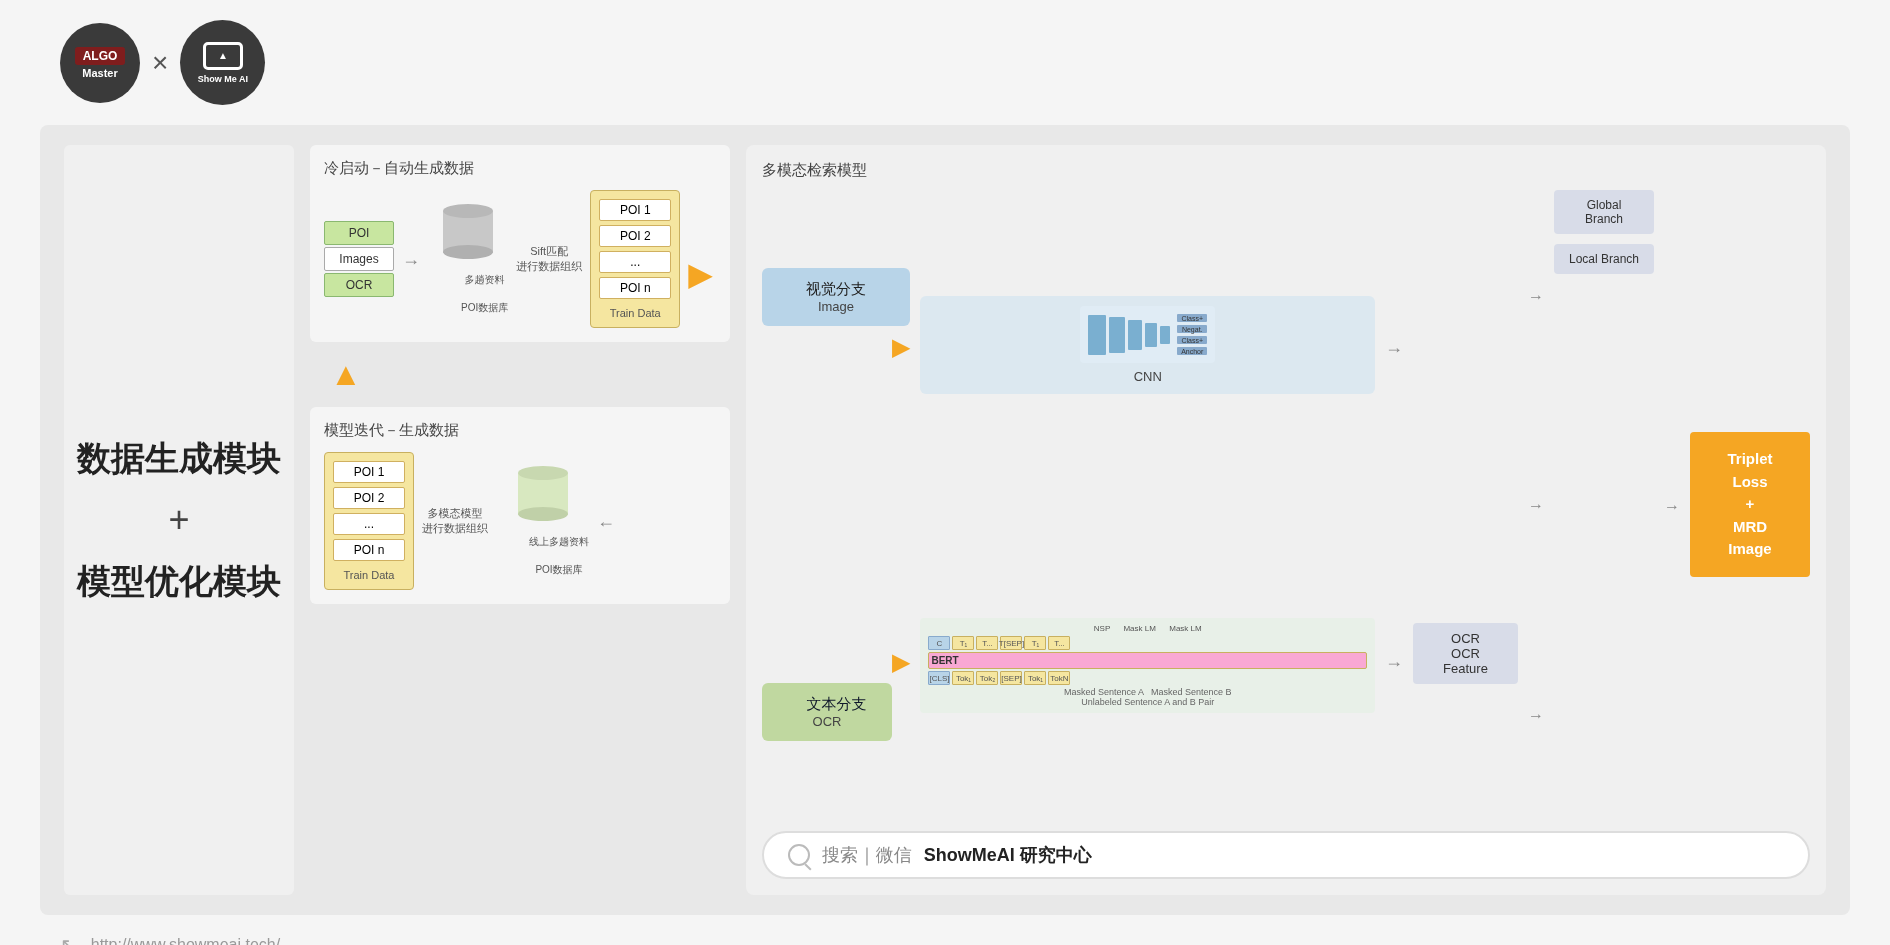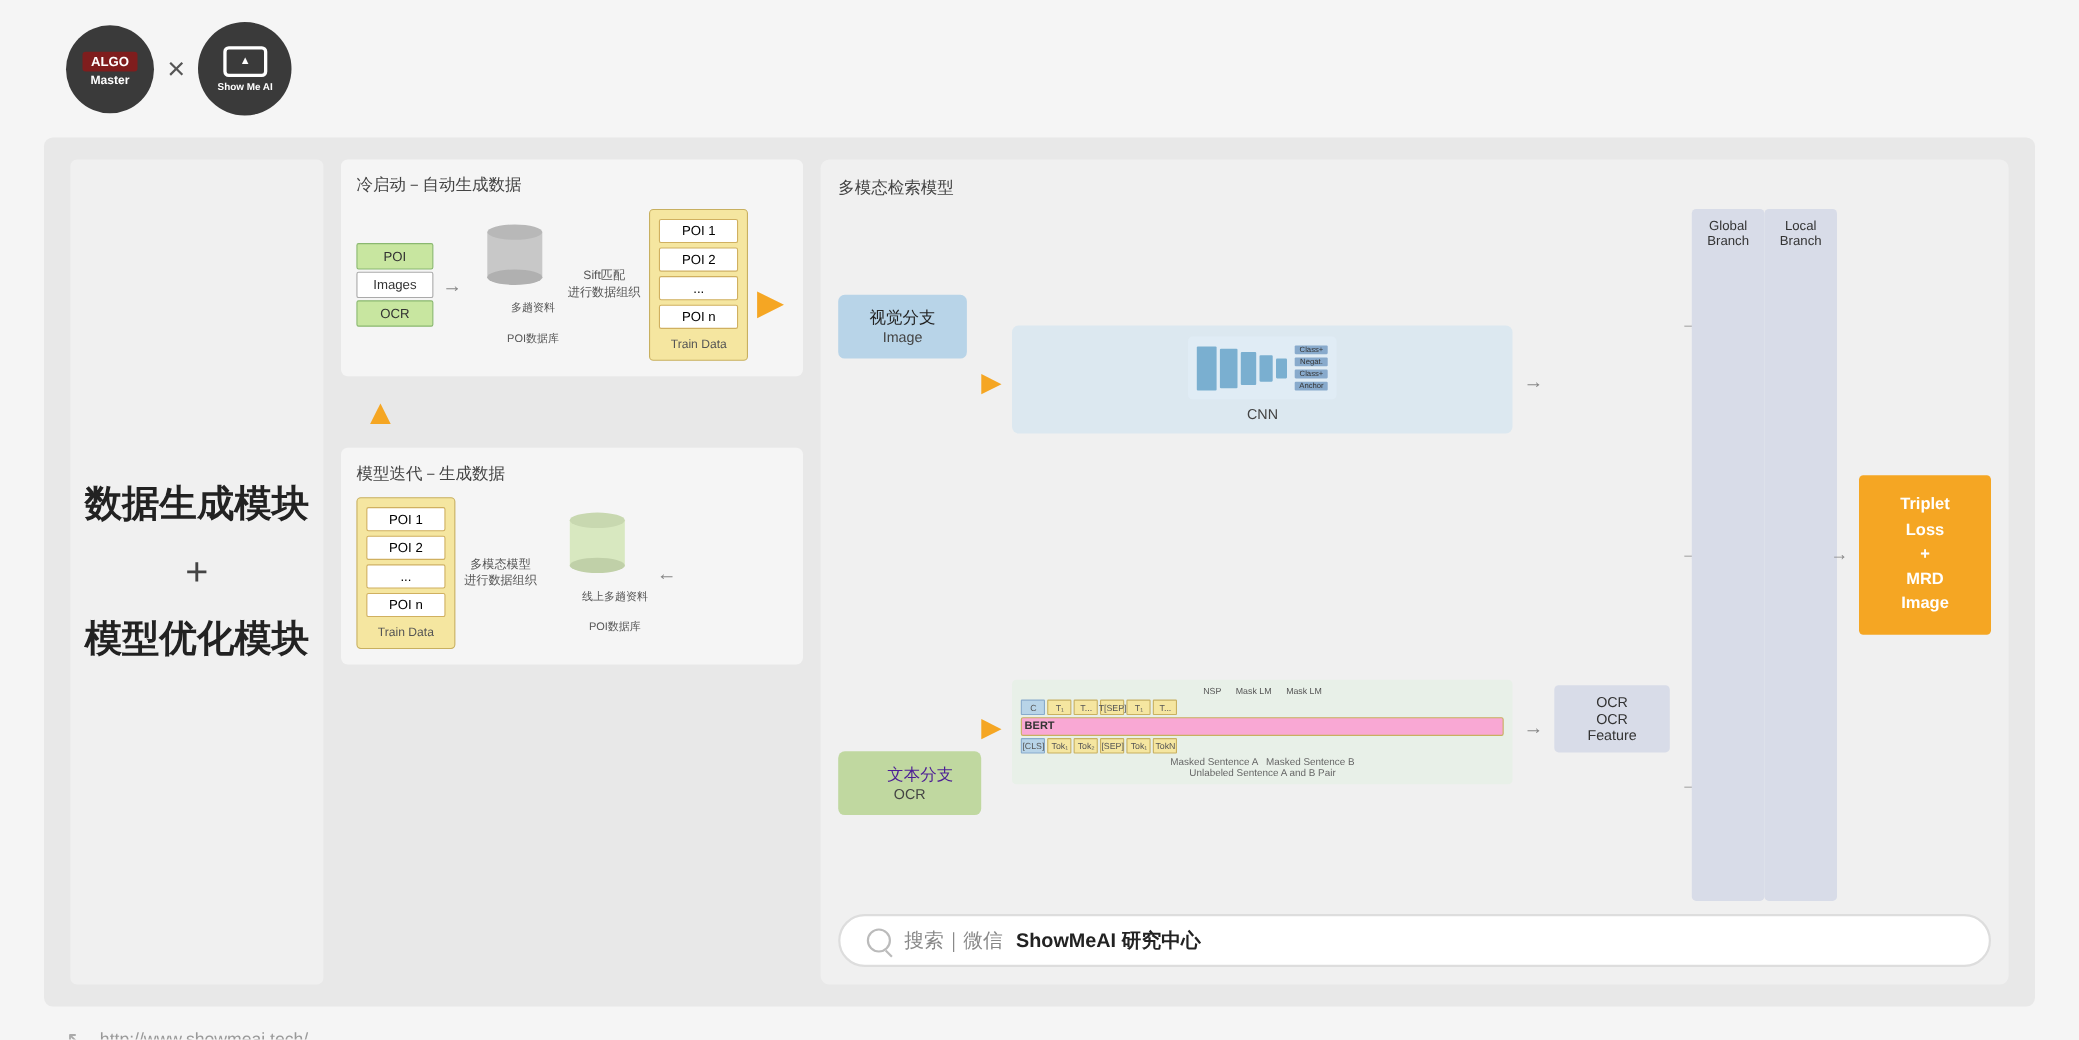--- a/index.html
+++ b/index.html
@@ -211,21 +211,21 @@
 
     
     .visual-branch {
       background: #b8d4e8;
       border-radius: 6px;
       padding: 12px;
       display: flex;
       flex-direction: column;
       align-items: center;
       justify-content: center;
-      width: 117px;
+      width: 148px;
       flex-shrink: 0;
     }
 
     
     .text-branch {
       background: #c0d8a0;
       border-radius: 6px;
       padding: 12px;
       display: flex;
       flex-direction: column;
@@ -431,24 +431,25 @@
       display: flex;
       flex-direction: column;
       gap: 16px;
       width: 105px;
       flex-shrink: 0;
       justify-content: space-around;
     }
 
     .branch-col {
       display: flex;
-      flex-direction: row;
+      flex-direction: column;
+      gap: 10px;
       width: 100px;
       flex-shrink: 0;
-      justify-content: center;
+      justify-content: flex-start;
     }
 
     .iter-section {
       background: #f5f5f5;
       border-radius: 6px;
       padding: 14px;
     }
 
     .cold-section {
       background: #f5f5f5;
@@ -630,21 +631,21 @@
       <div class="vis-text-col">
 
         <div class="visual-branch">
           <div style="font-size:15px; color:#222; font-weight:500; text-align:center;">视觉分支</div>
           <div style="font-size:13px; color:#444; text-align:center;">Image</div>
         </div>
 
         <div style="height:20px;"></div>
 
         <div class="text-branch">
-          <div style="font-size:15px; color:#4c1d95; font-weight:500; text-align:center;margin-left:19px;">文本分支</div>
+          <div style="font-size:15px; color:#0f172a; font-weight:500; text-align:center;margin-left:19px;">文本分支</div>
           <div style="font-size:13px; color:#444; text-align:center;">OCR</div>
         </div>
       </div>
 
       <div style="display:flex; flex-direction:column; justify-content:space-around; align-items:center;">
         <div style="color:#f5a623; font-size:24px;">▶</div>
         <div style="color:#f5a623; font-size:24px;">▶</div>
       </div>
 
       <div class="models-col">

